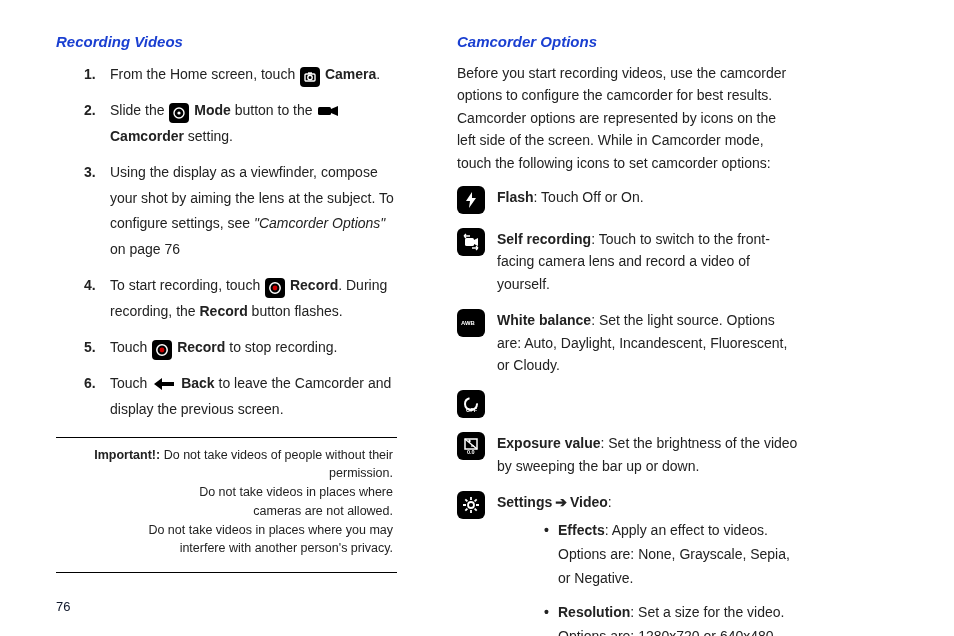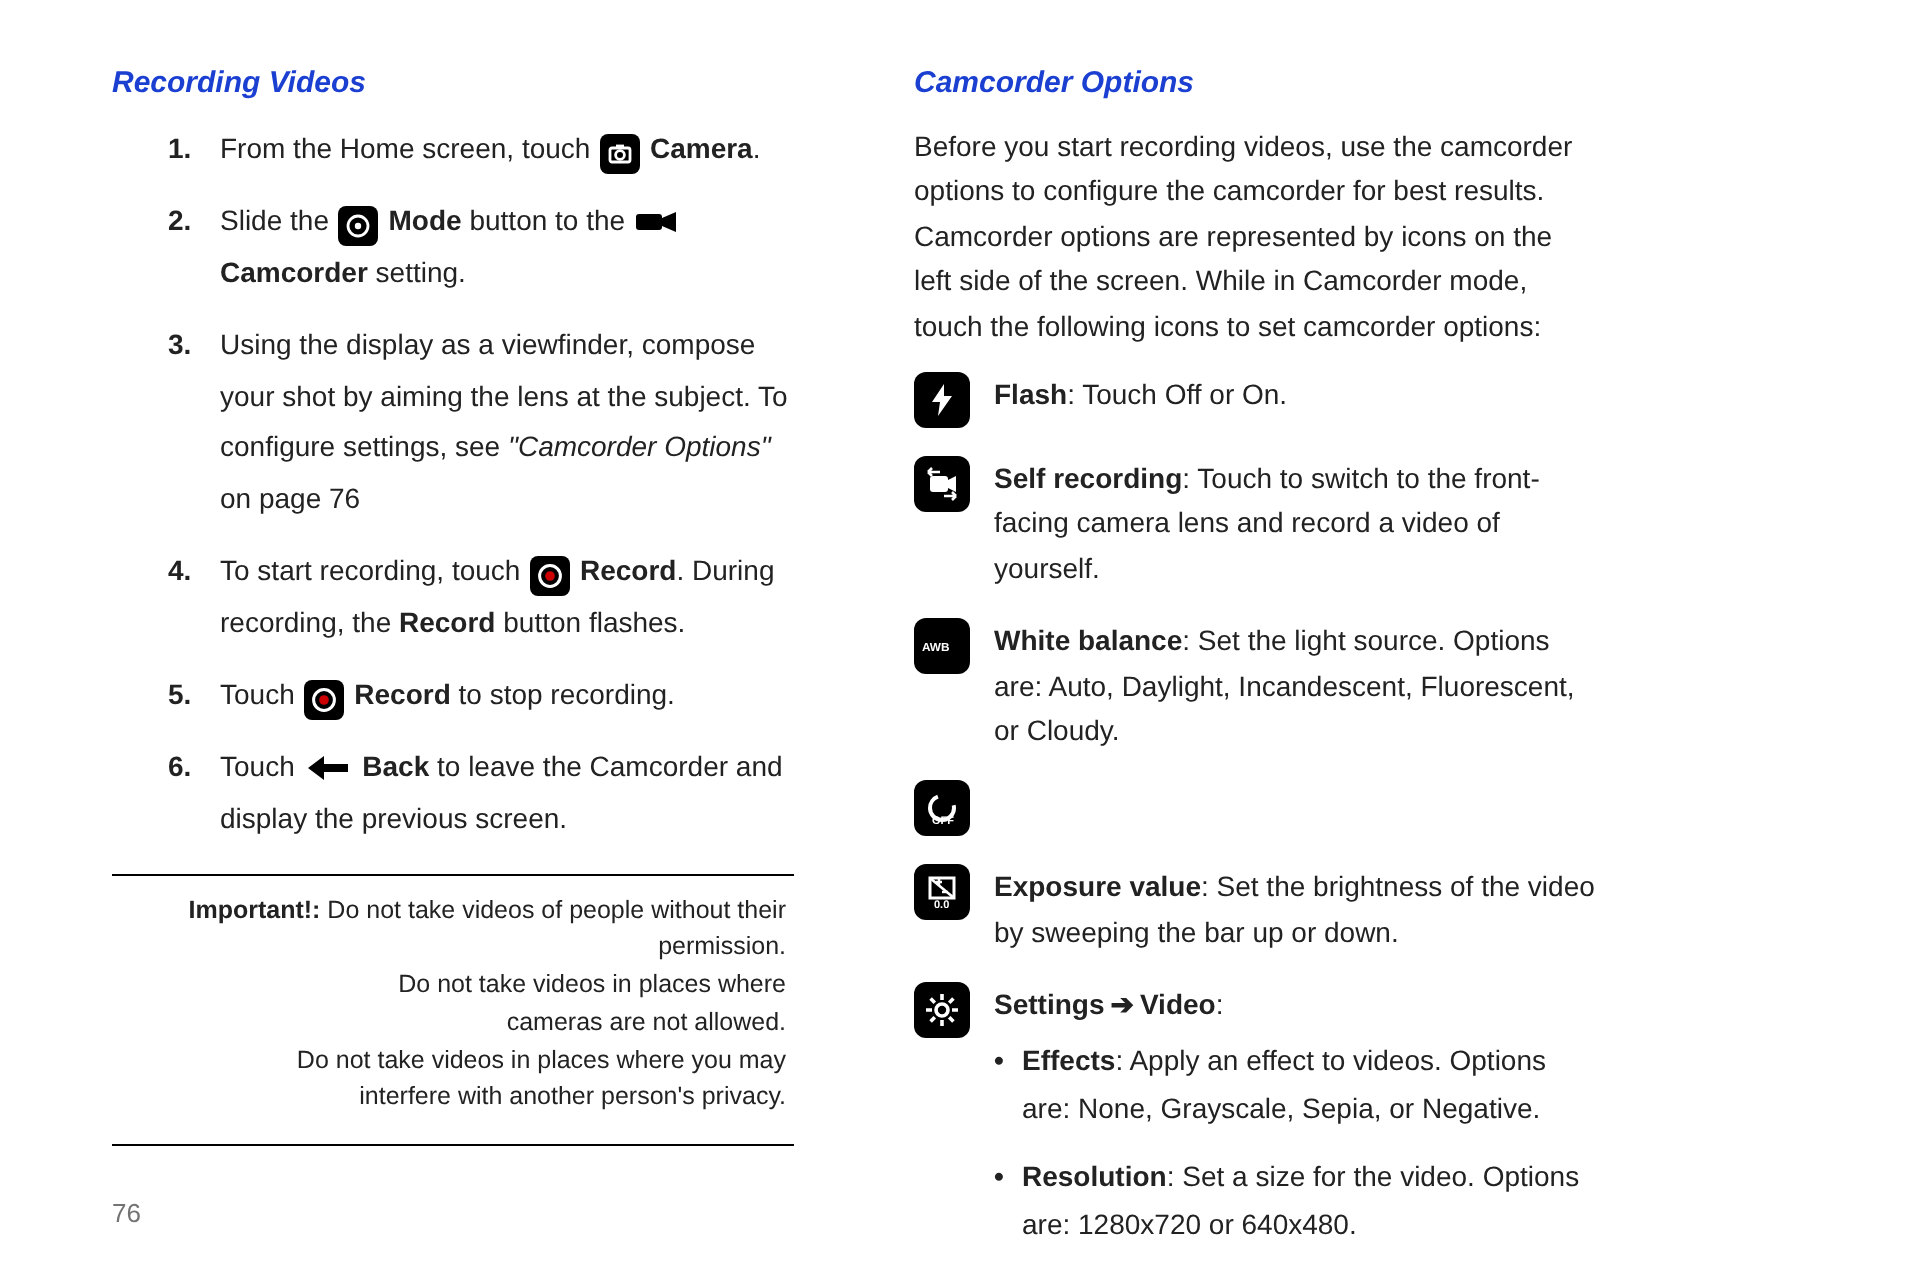--- a/index.html
+++ b/index.html
@@ -78,21 +78,21 @@
     padding: 0 4px 0 0;
     text-align: right;
   }
   .important .label { font-weight: bold; }
   .important .body { display: inline; }
   .important .lines { display: block; margin-left: 92px; }
   .pagefoot {
     position: absolute;
     left: 56px; bottom: 22px;
     font-size: 13px;
-    color: #737373;
+    color: #0f172a;
   }
   
   .options { margin-top: 6px; }
   .option-row {
     display: flex;
     align-items: flex-start;
     margin-bottom: 14px;
   }
   .option-row .opt-icon {
     flex: 0 0 28px;
@@ -107,20 +107,21 @@
   .option-row .opt-body .opt-title { font-weight: bold; }
   ul.sub {
     list-style: none;
     margin: 6px 0 0 0;
     padding-left: 14px;
   }
   ul.sub > li {
     position: relative;
     margin-bottom: 10px;
     line-height: 1.7;
+    margin-left: 47px;
   }
   ul.sub > li::before {
     content: "•";
     position: absolute;
     left: -14px;
     top: 0;
     font-weight: bold;
   }
   .arrow { font-weight: bold; margin: 0 3px; }
   

